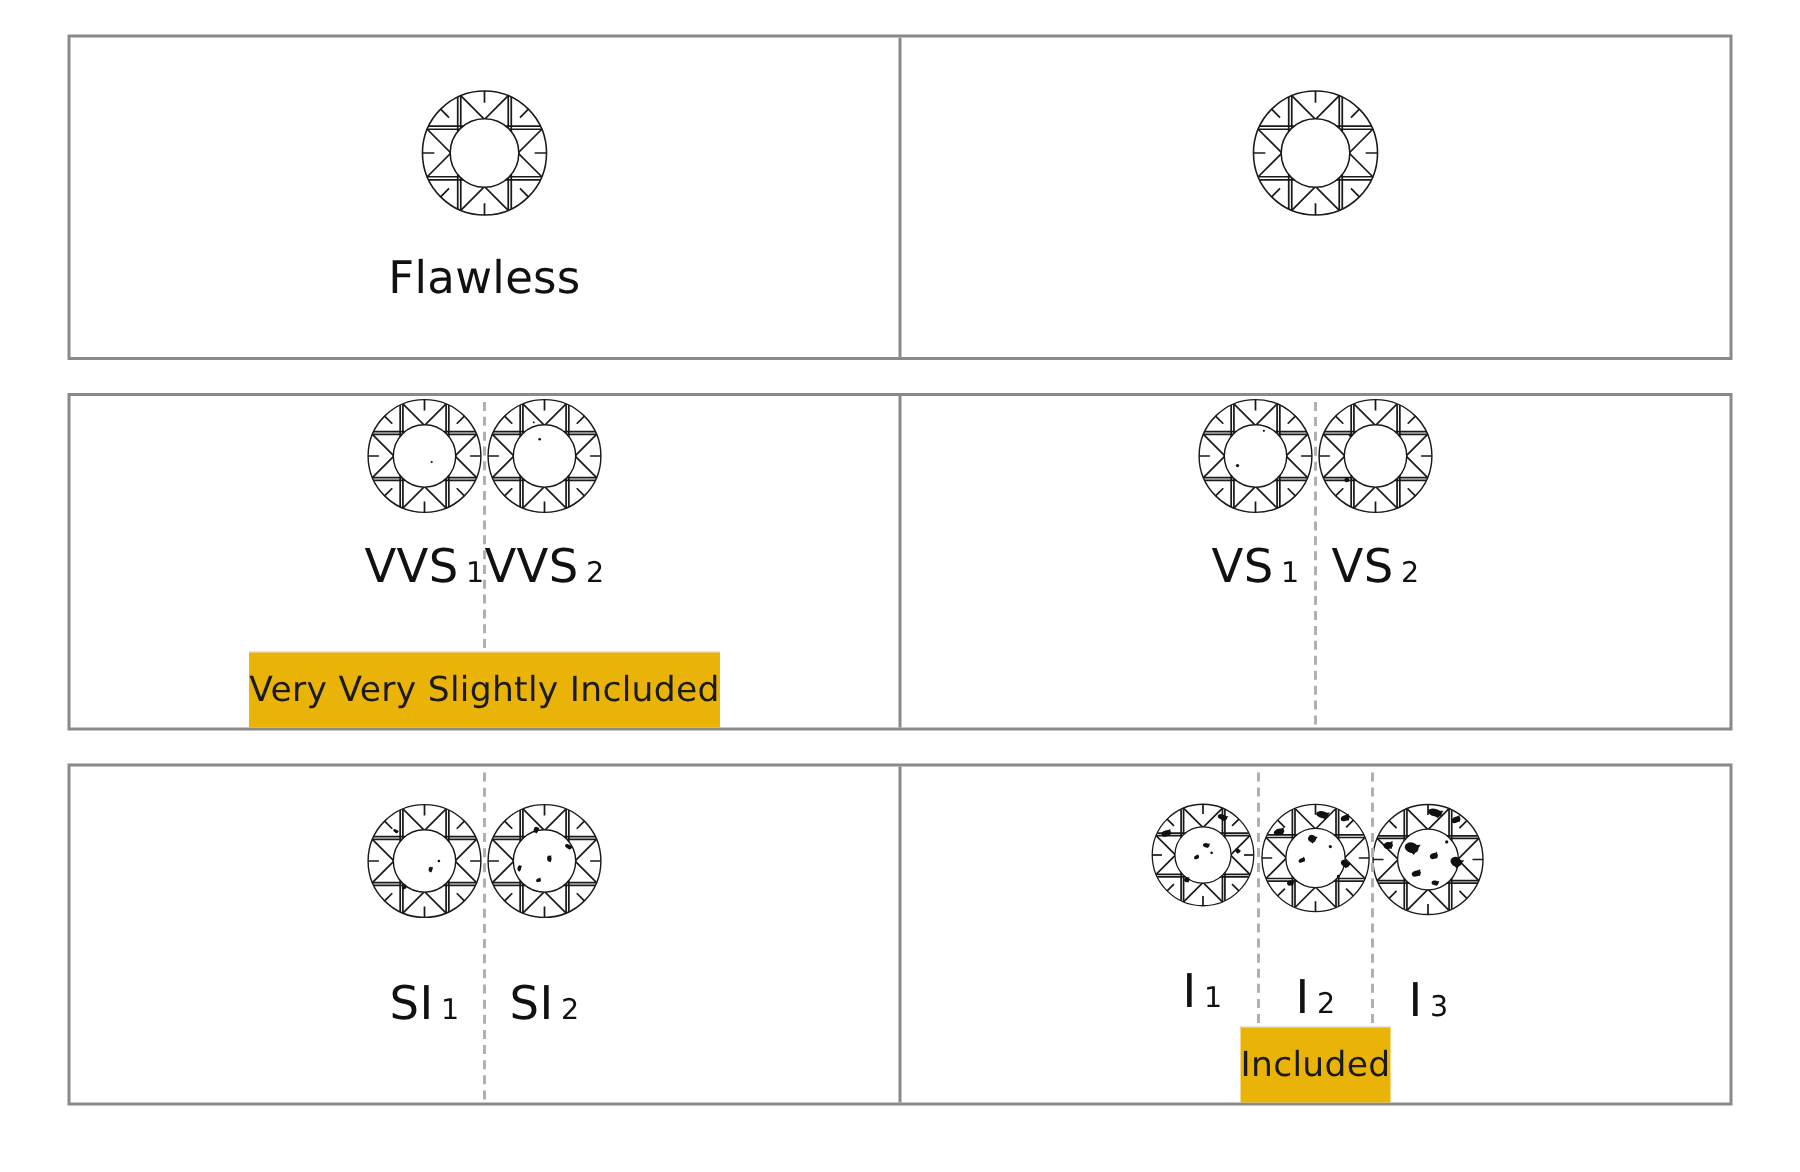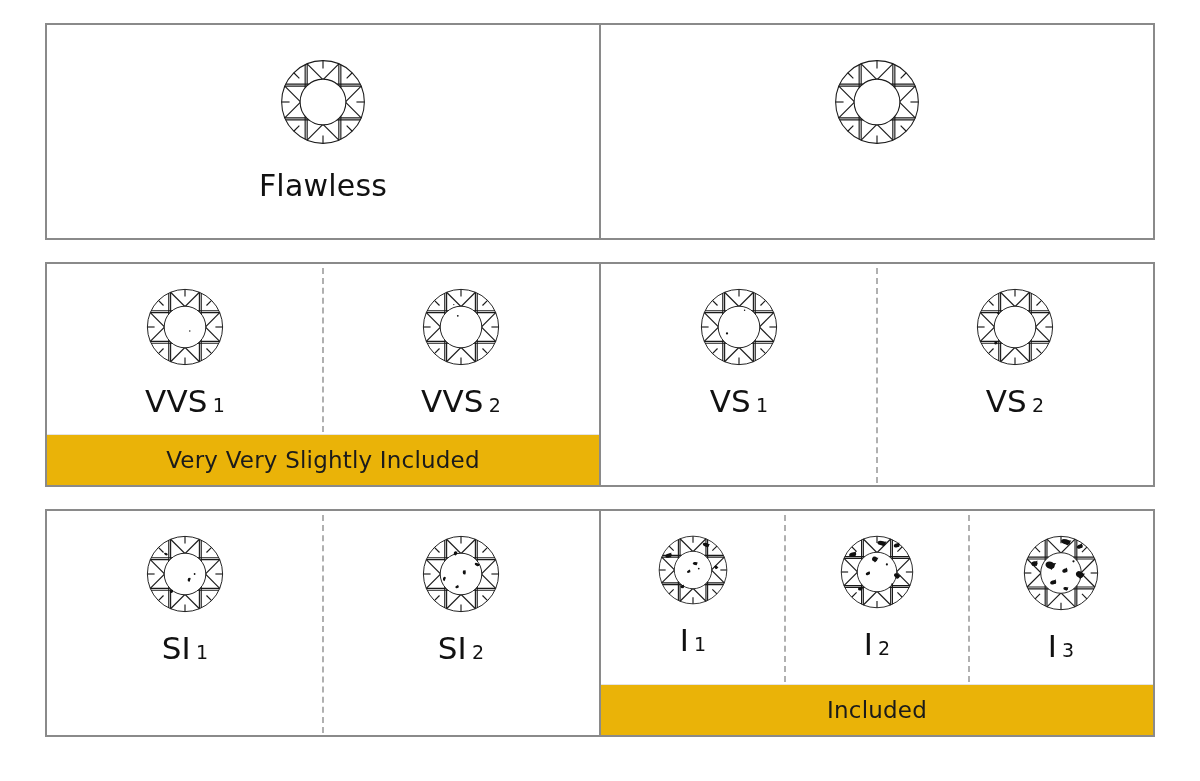--- a/index.html
+++ b/index.html
@@ -36,20 +36,21 @@
   .grade-row.row-middle { height: 225px; margin-top: 22px; }
   .grade-row.row-bottom { height: 228px; margin-top: 22px; }
 
   .group-cell {
     position: relative;
     flex: 1 1 0;
     display: flex;
     flex-direction: column;
     box-sizing: border-box;
     min-width: 0;
+    align-items: center;
   }
   .group-cell + .group-cell {
     border-left: 2px solid #8a8a8a;
   }
 
   .grade-strip {
     flex: 1 1 auto;
     display: flex;
     position: relative;
     min-height: 0;
@@ -69,22 +70,22 @@
     content: "";
     position: absolute;
     left: -1px;
     top: 4px;
     bottom: 2px;
     width: 0;
     border-left: 2px dashed #b0b0b0;
   }
 
   .row-top .grade-item { padding-top: 33px; }
-  .row-middle .grade-item { padding-top: 23px; }
-  .row-bottom .grade-item { padding-top: 23px; }
+  .row-middle .grade-item { }
+  .row-bottom .grade-item { padding-top: 23px; gap: 21px; }
 
   .diamond-holder {
     line-height: 0;
     display: block;
   }
   .diamond-holder svg { display: block; }
 
   .grade-label {
     margin-top: 16px;
     white-space: nowrap;

